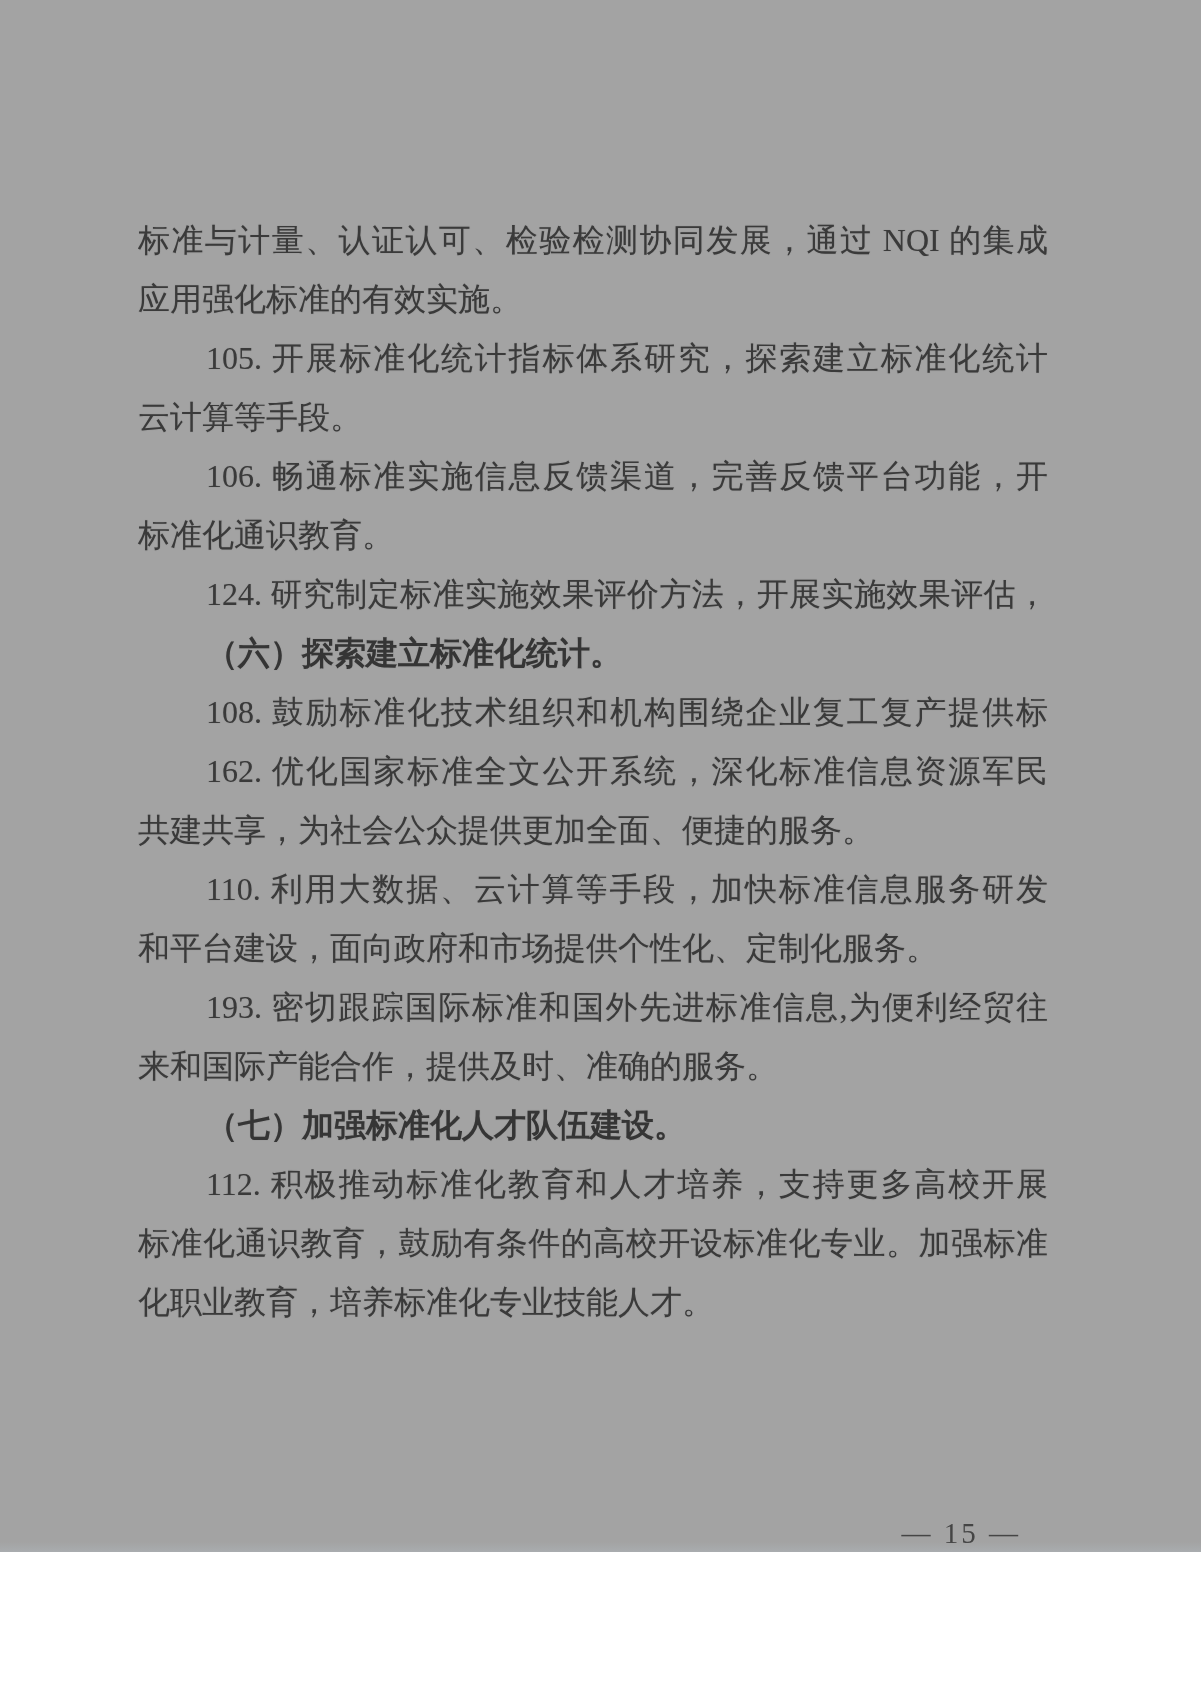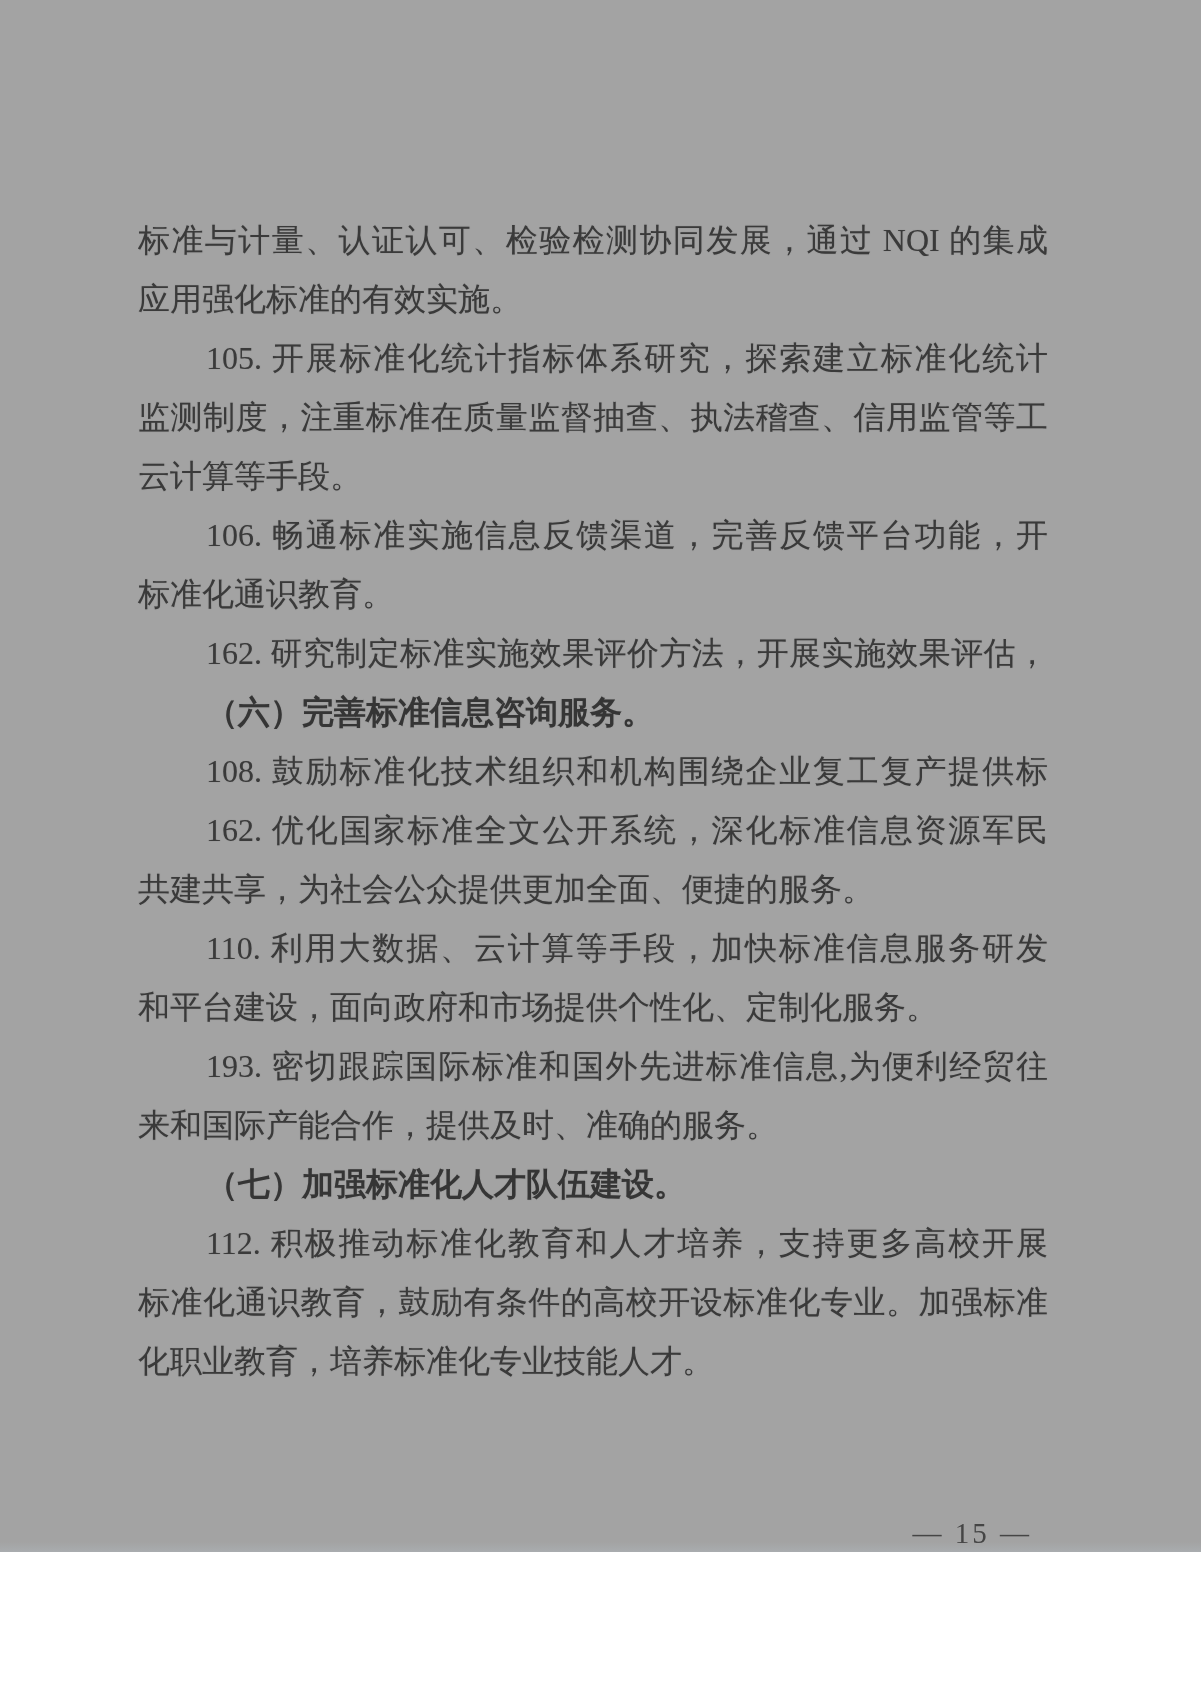--- a/index.html
+++ b/index.html
@@ -51,45 +51,44 @@
     line-height: 42px;
     text-align: right;
     padding-right: 0;
     box-sizing: border-box;
     font-size: 29px;
     color: #454545;
     letter-spacing: 3px;
   }
   .page-number-inner {
     display: inline-block;
-    margin-right: 16px;
+    margin-right: 27px;
   }
   .scan-edge-bottom {
     position: absolute;
     left: 0;
     right: 0;
     bottom: 0;
     height: 10px;
     background: linear-gradient(to bottom, rgba(185,191,195,0) 0%, rgba(175,182,187,0.5) 100%);
   }
 </style>
 </head>
 <body>
 
 <div class="page">
   <div class="textblock">
       <div class="line fill">标准与计量、认证认可、检验检测协同发展，通过 NQI 的集成</div>
       <div class="line">应用强化标准的有效实施。</div>
       <div class="line indent fill">105. 开展标准化统计指标体系研究，探索建立标准化统计</div>
-      <div class="line fill">监测制度，注重标准在质量监督抽查、执法稽查、信用监管等工</div>
       <div class="line">云计算等手段。</div>
       <div class="line indent fill">106. 畅通标准实施信息反馈渠道，完善反馈平台功能，开</div>
       <div class="line">标准化通识教育。</div>
-      <div class="line indent fill">162. 研究制定标准实施效果评价方法，开展实施效果评估，</div>
-      <div class="line indent bold">（六）完善标准信息咨询服务。</div>
+      <div class="line indent fill">124. 研究制定标准实施效果评价方法，开展实施效果评估，</div>
+      <div class="line indent bold">（六）探索建立标准化统计。</div>
       <div class="line indent fill">108. 鼓励标准化技术组织和机构围绕企业复工复产提供标</div>
       <div class="line indent fill">162. 优化国家标准全文公开系统，深化标准信息资源军民</div>
       <div class="line">共建共享，为社会公众提供更加全面、便捷的服务。</div>
       <div class="line indent fill">110. 利用大数据、云计算等手段，加快标准信息服务研发</div>
       <div class="line">和平台建设，面向政府和市场提供个性化、定制化服务。</div>
       <div class="line indent fill">193. 密切跟踪国际标准和国外先进标准信息,为便利经贸往</div>
       <div class="line">来和国际产能合作，提供及时、准确的服务。</div>
       <div class="line indent bold">（七）加强标准化人才队伍建设。</div>
       <div class="line indent fill">112. 积极推动标准化教育和人才培养，支持更多高校开展</div>
       <div class="line fill">标准化通识教育，鼓励有条件的高校开设标准化专业。加强标准</div>

